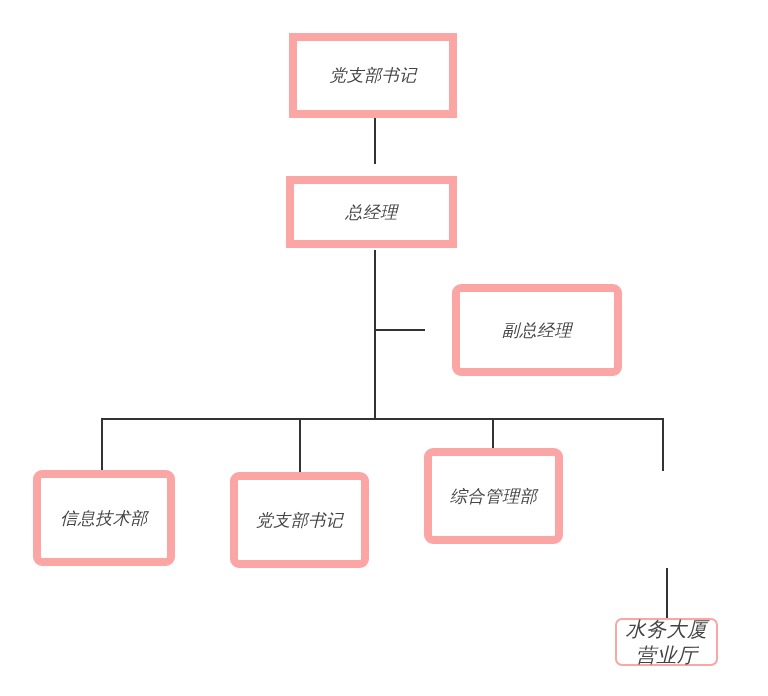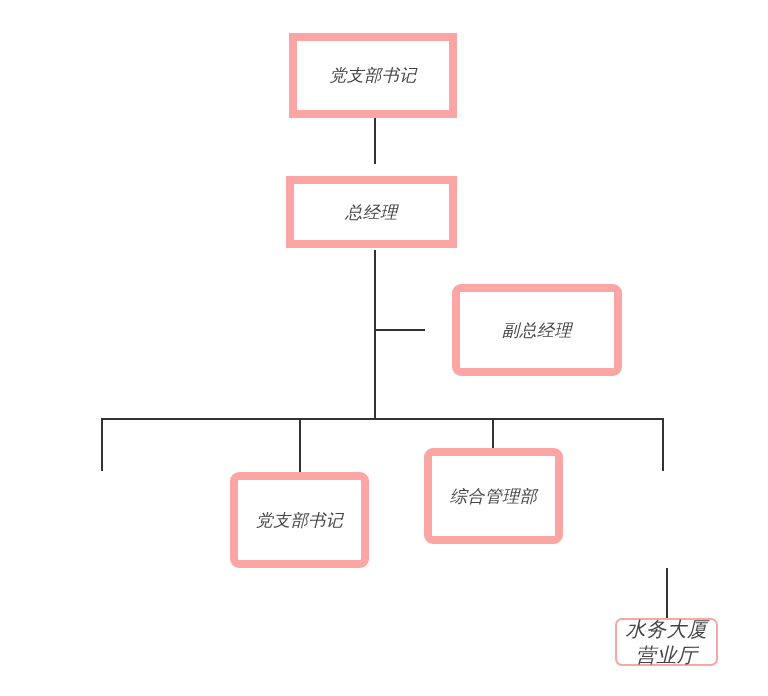--- a/index.html
+++ b/index.html
@@ -73,20 +73,23 @@
   </div>
 
   <div class="node sharp" style="left:286px; top:176px; width:171px; height:72px;">
     <span class="node-label">总经理</span>
   </div>
 
   <div class="node rounded" style="left:424px; top:284px; width:170px; height:92px;margin-left:28px;">
     <span class="node-label">副总经理</span>
   </div>
 
+  <div class="node rounded" style="left:33px; top:470px; width:142px; height:96px;">
+    <span class="node-label">信息技术部</span>
+  </div>
 
   <div class="node rounded" style="left:230px; top:472px; width:139px; height:96px;">
     <span class="node-label">党支部书记</span>
   </div>
 
   <div class="node rounded" style="left:424px; top:448px; width:139px; height:96px;">
     <span class="node-label">综合管理部</span>
   </div>
 
 

